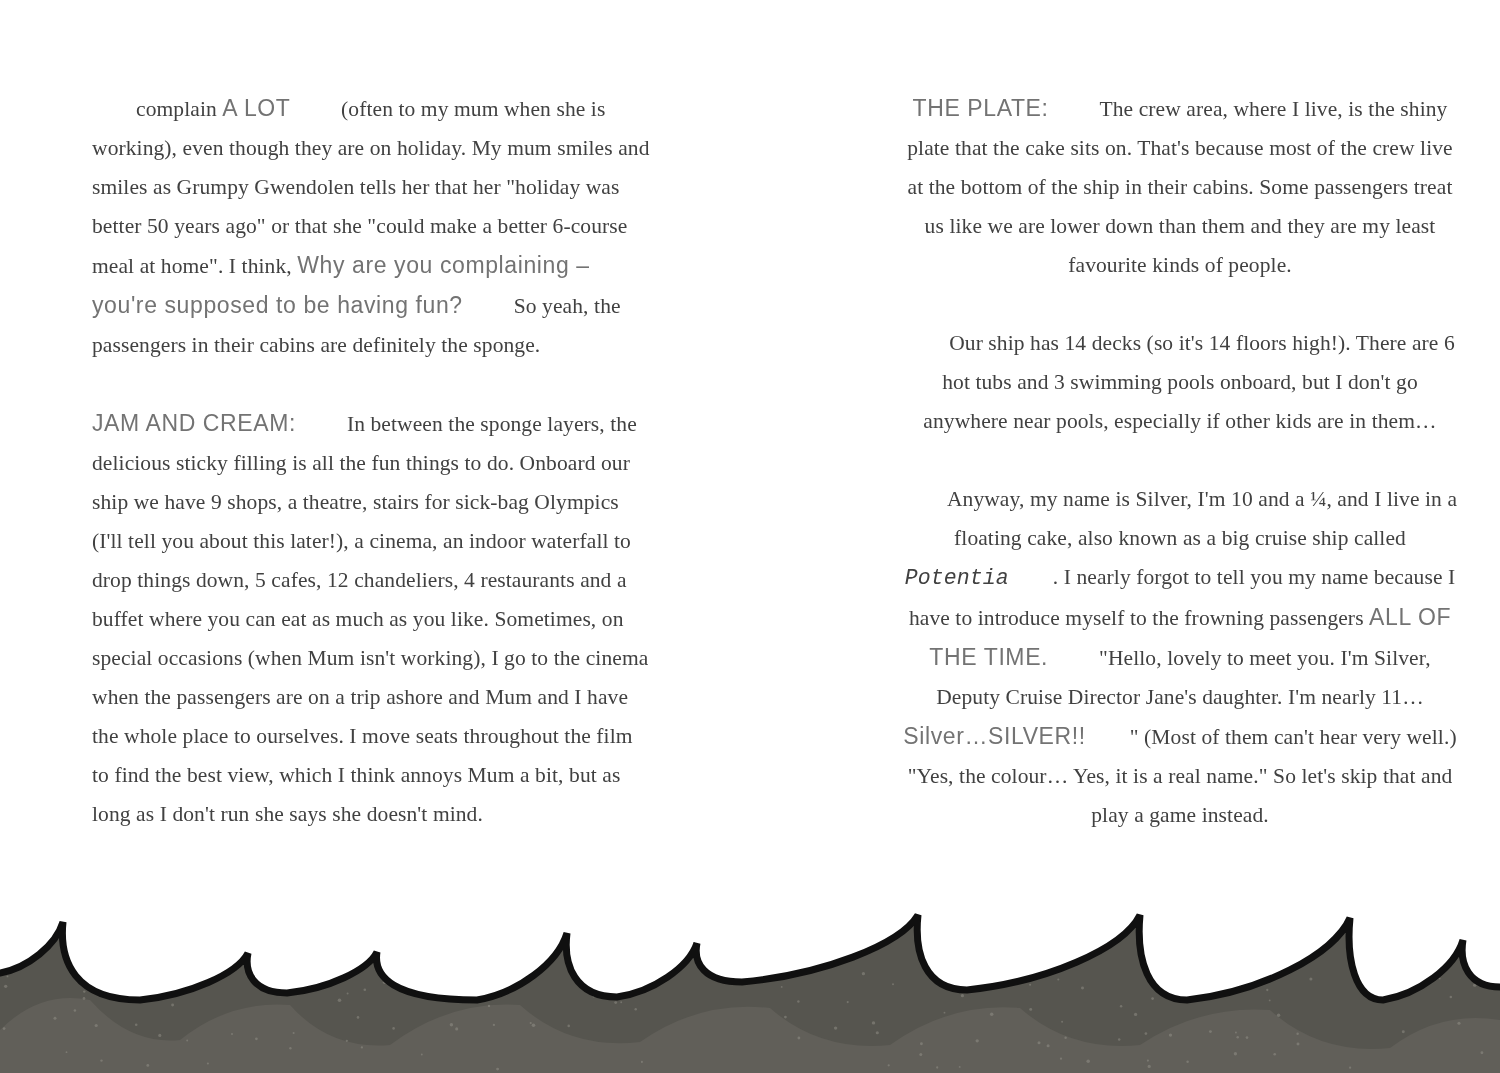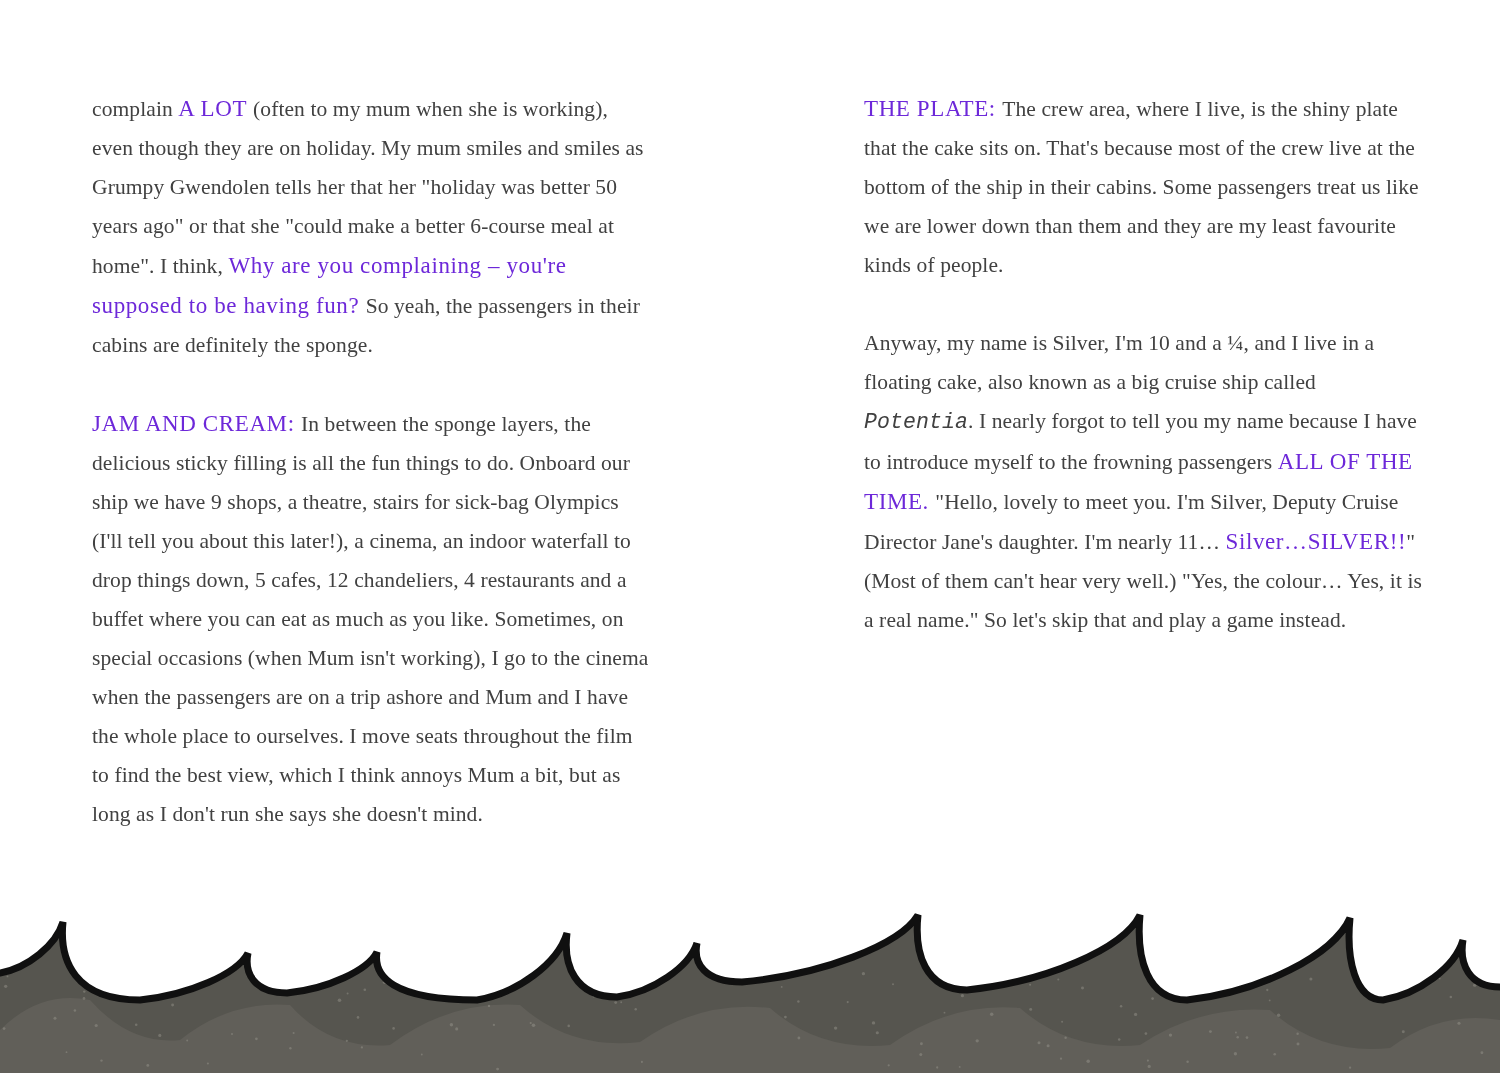--- a/index.html
+++ b/index.html
@@ -10,55 +10,56 @@
     background: #ffffff;
     overflow: hidden;
     font-family: "Liberation Serif", serif;
   }
   .col {
     position: absolute;
     top: 89px;
     width: 560px;
   }
   .col-left  { left: 92px; }
-  .col-right { left: 864px; }
+  .col-right { left: 900px; text-align: center; }
   .col p {
     margin: 0 0 39px 0;
     font-size: 21.5px;
     line-height: 39px;
     color: #414141;
     letter-spacing: 0.1px;
   }
-  .run.serif { font-family: "Liberation Serif", serif; }
+  .run.serif { font-family: "Liberation Serif", serif; margin-left: 44px; }
   .run.italic { font-family: Liberation Mono, monospace; font-style: italic; }
   .run.hand {
-    font-family: Liberation Serif, serif;
+    font-family: Liberation Sans, sans-serif;
     font-size: 23px;
     letter-spacing: 0.6px;
-    color: #6d28d9;
+    color: #737373;
   }
   .waves {
     position: absolute;
     left: 0;
     bottom: 0;
     display: block;
   }
 </style>
 </head>
 <body>
 
 <div class="page">
 
   <section class="col col-left">
       <p><span class="run serif">complain </span><span class="run hand">A LOT </span><span class="run serif">(often to my mum when she is working), even though they are on holiday. My mum smiles and smiles as Grumpy Gwendolen tells her that her "holiday was better 50 years ago" or that she "could make a better 6-course meal at home". I think, </span><span class="run hand">Why are you complaining – you're supposed to be having fun? </span><span class="run serif">So yeah, the passengers in their cabins are definitely the sponge.</span></p>
       <p><span class="run hand">JAM AND CREAM: </span><span class="run serif">In between the sponge layers, the delicious sticky filling is all the fun things to do. Onboard our ship we have 9 shops, a theatre, stairs for sick-bag Olympics (I'll tell you about this later!), a cinema, an indoor waterfall to drop things down, 5 cafes, 12 chandeliers, 4 restaurants and a buffet where you can eat as much as you like. Sometimes, on special occasions (when Mum isn't working), I go to the cinema when the passengers are on a trip ashore and Mum and I have the whole place to ourselves. I move seats throughout the film to find the best view, which I think annoys Mum a bit, but as long as I don't run she says she doesn't mind.</span></p>
     </section>
 
   <section class="col col-right">
       <p><span class="run hand">THE PLATE: </span><span class="run serif">The crew area, where I live, is the shiny plate that the cake sits on. That's because most of the crew live at the bottom of the ship in their cabins. Some passengers treat us like we are lower down than them and they are my least favourite kinds of people.</span></p>
+      <p><span class="run serif">Our ship has 14 decks (so it's 14 floors high!). There are 6 hot tubs and 3 swimming pools onboard, but I don't go anywhere near pools, especially if other kids are in them…</span></p>
       <p><span class="run serif">Anyway, my name is Silver, I'm 10 and a ¼, and I live in a floating cake, also known as a big cruise ship called </span><span class="run italic">Potentia</span><span class="run serif">. I nearly forgot to tell you my name because I have to introduce myself to the frowning passengers </span><span class="run hand">ALL OF THE TIME. </span><span class="run serif">"Hello, lovely to meet you. I'm Silver, Deputy Cruise Director Jane's daughter. I'm nearly 11… </span><span class="run hand">Silver…SILVER!!</span><span class="run serif">" (Most of them can't hear very well.) "Yes, the colour… Yes, it is a real name." So let's skip that and play a game instead.</span></p>
     </section>
 
   <svg class="waves" width="1500" height="190" viewBox="0 883 1500 190" aria-hidden="true">
     <defs>
       <clipPath id="waveClip">
         <path d="M 0 973
                  C 28 968, 56 945, 63 922
                  C 59 961, 75 1000, 140 1000
                  C 189 995, 237 974, 248 953

